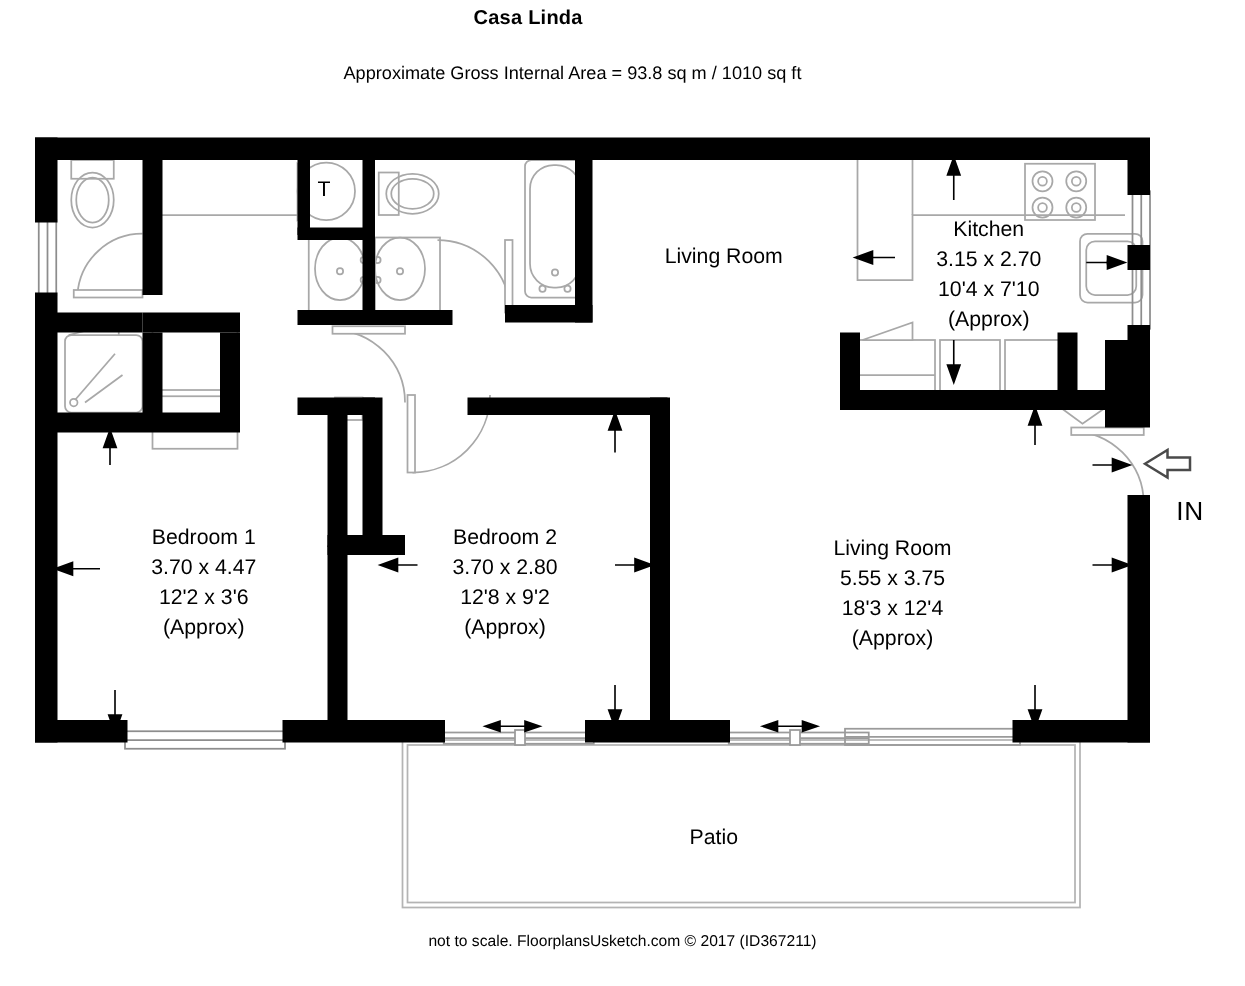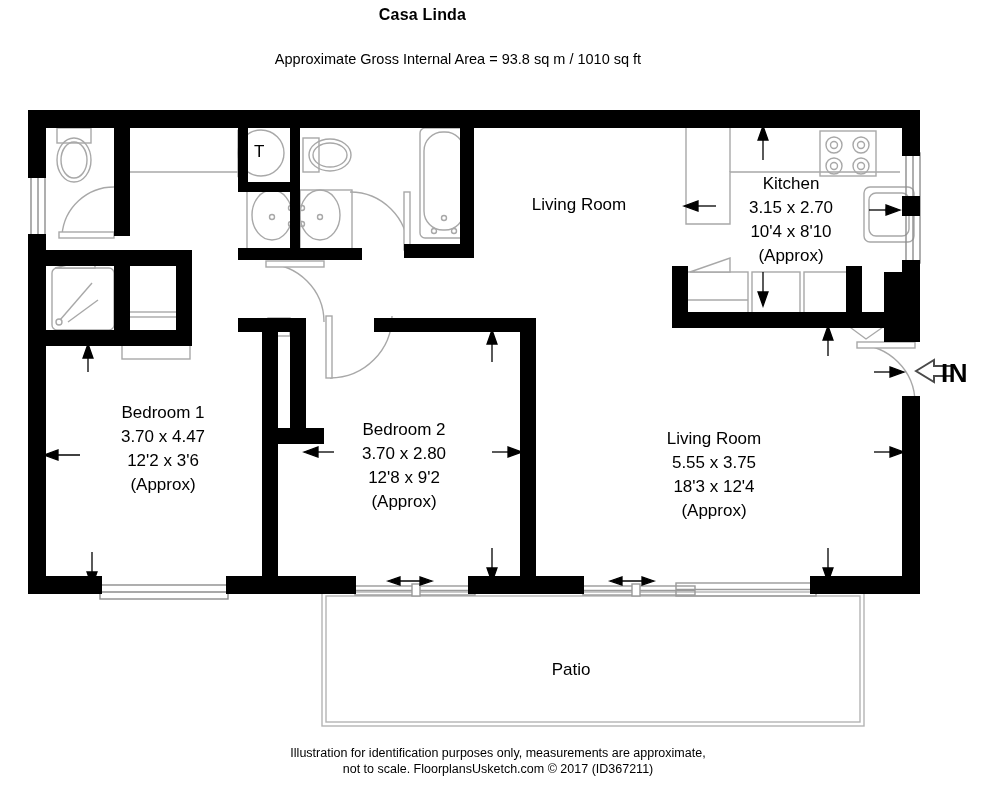--- a/index.html
+++ b/index.html
@@ -30,22 +30,23 @@
 
   svg.plan{position:absolute;left:0;top:0;width:996px;height:789px;}
 
   .roomlabel{
     position:absolute;text-align:center;
     font-size:17px;line-height:24px;font-weight:normal;
     white-space:nowrap;
   }
   .roomlabel .ln{display:block;}
   .inlabel{
-    position:absolute;font-size:26px;font-weight:bold;
+    position:absolute;font-size:21px;font-weight:normal;
     letter-spacing:.5px;
+    margin-top:40px;
   }
   .tlabel{
     position:absolute;font-size:17px;font-weight:normal;
   }
 </style>
 </head>
 <body>
 
 <div id="plan-root">
 
@@ -345,25 +346,25 @@
 
   <div class="tlabel" style="left:254px;top:142px;">T</div>
 
   <div class="roomlabel" style="left:479px;top:193px;width:200px;">
     <span class="ln">Living Room</span>
   </div>
 
   <div class="roomlabel" style="left:691px;top:172px;width:200px;">
     <span class="ln">Kitchen</span>
     <span class="ln">3.15 x 2.70</span>
-    <span class="ln">10'4 x 8'10</span>
+    <span class="ln">10'4 x 7'10</span>
     <span class="ln">(Approx)</span>
   </div>
 
-  <div class="roomlabel" style="left:63px;top:401px;width:200px;">
+  <div class="roomlabel" style="left:63px;top:418px;width:200px;">
     <span class="ln">Bedroom 1</span>
     <span class="ln">3.70 x 4.47</span>
     <span class="ln">12'2 x 3'6</span>
     <span class="ln">(Approx)</span>
   </div>
 
   <div class="roomlabel" style="left:304px;top:418px;width:200px;">
     <span class="ln">Bedroom 2</span>
     <span class="ln">3.70 x 2.80</span>
     <span class="ln">12'8 x 9'2</span>
@@ -377,17 +378,16 @@
     <span class="ln">(Approx)</span>
   </div>
 
   <div class="roomlabel" style="left:471px;top:658px;width:200px;">
     <span class="ln">Patio</span>
   </div>
 
   <div class="inlabel" style="left:941px;top:358px;">IN</div>
 
   <div class="footer">
-    <div>Illustration for identification purposes only, measurements are approximate,</div>
     <div>not to scale. FloorplansUsketch.com © 2017 (ID367211)</div>
   </div>
 
 </div>
 
 </body></html>

